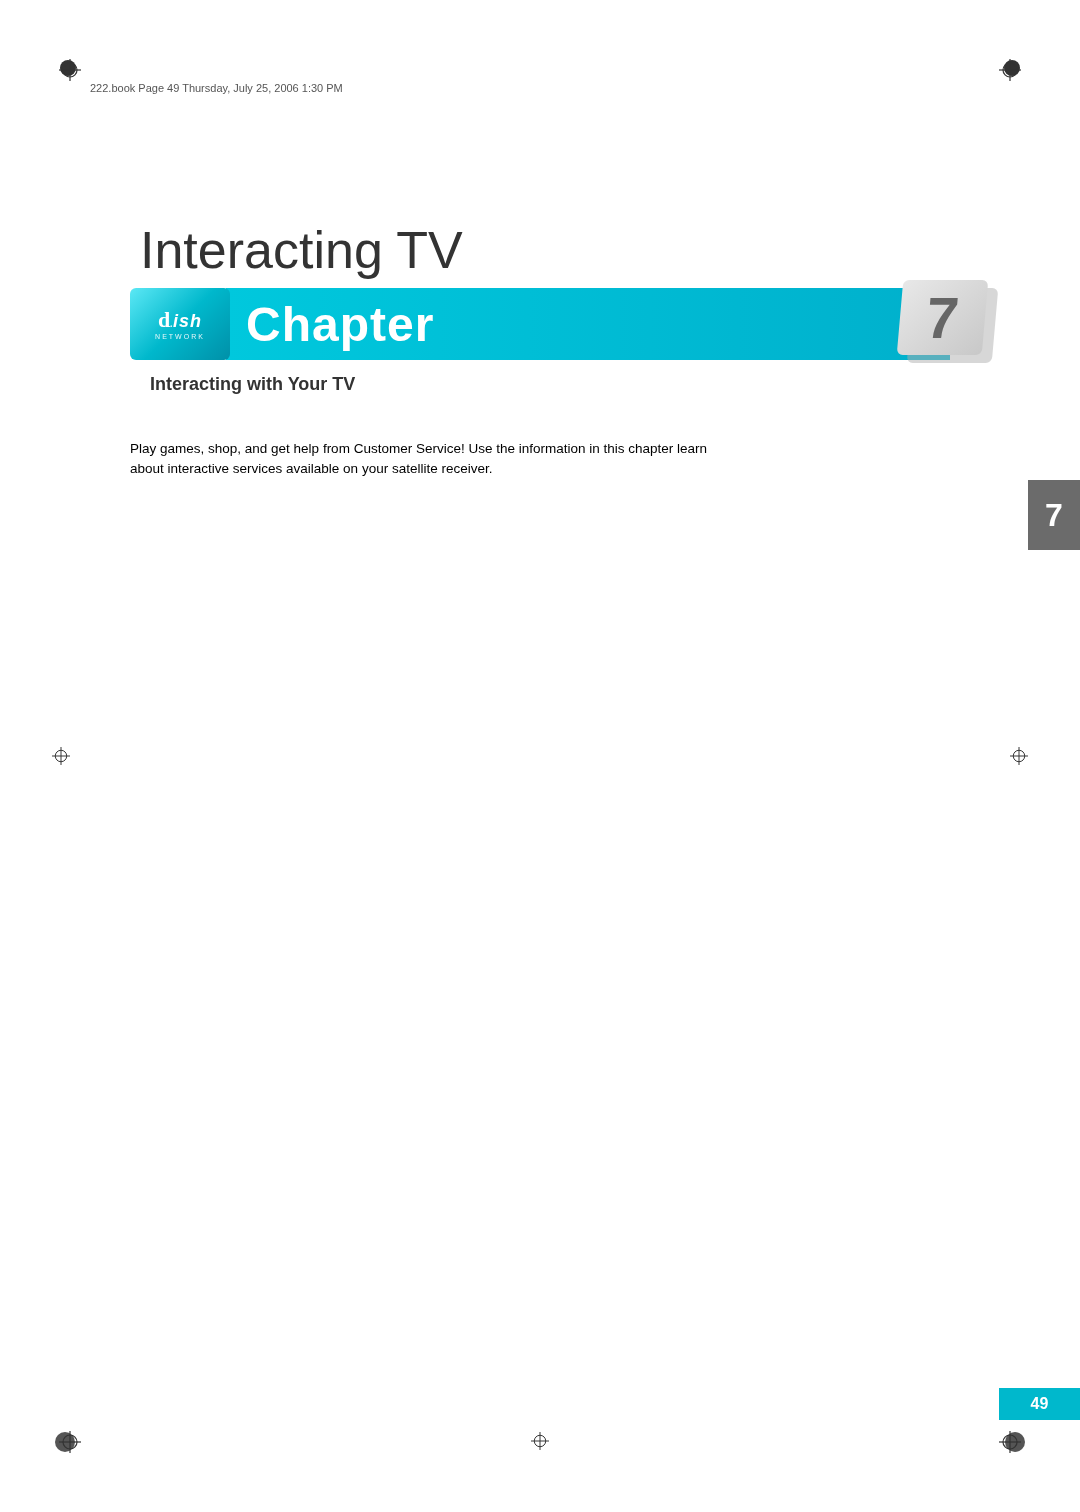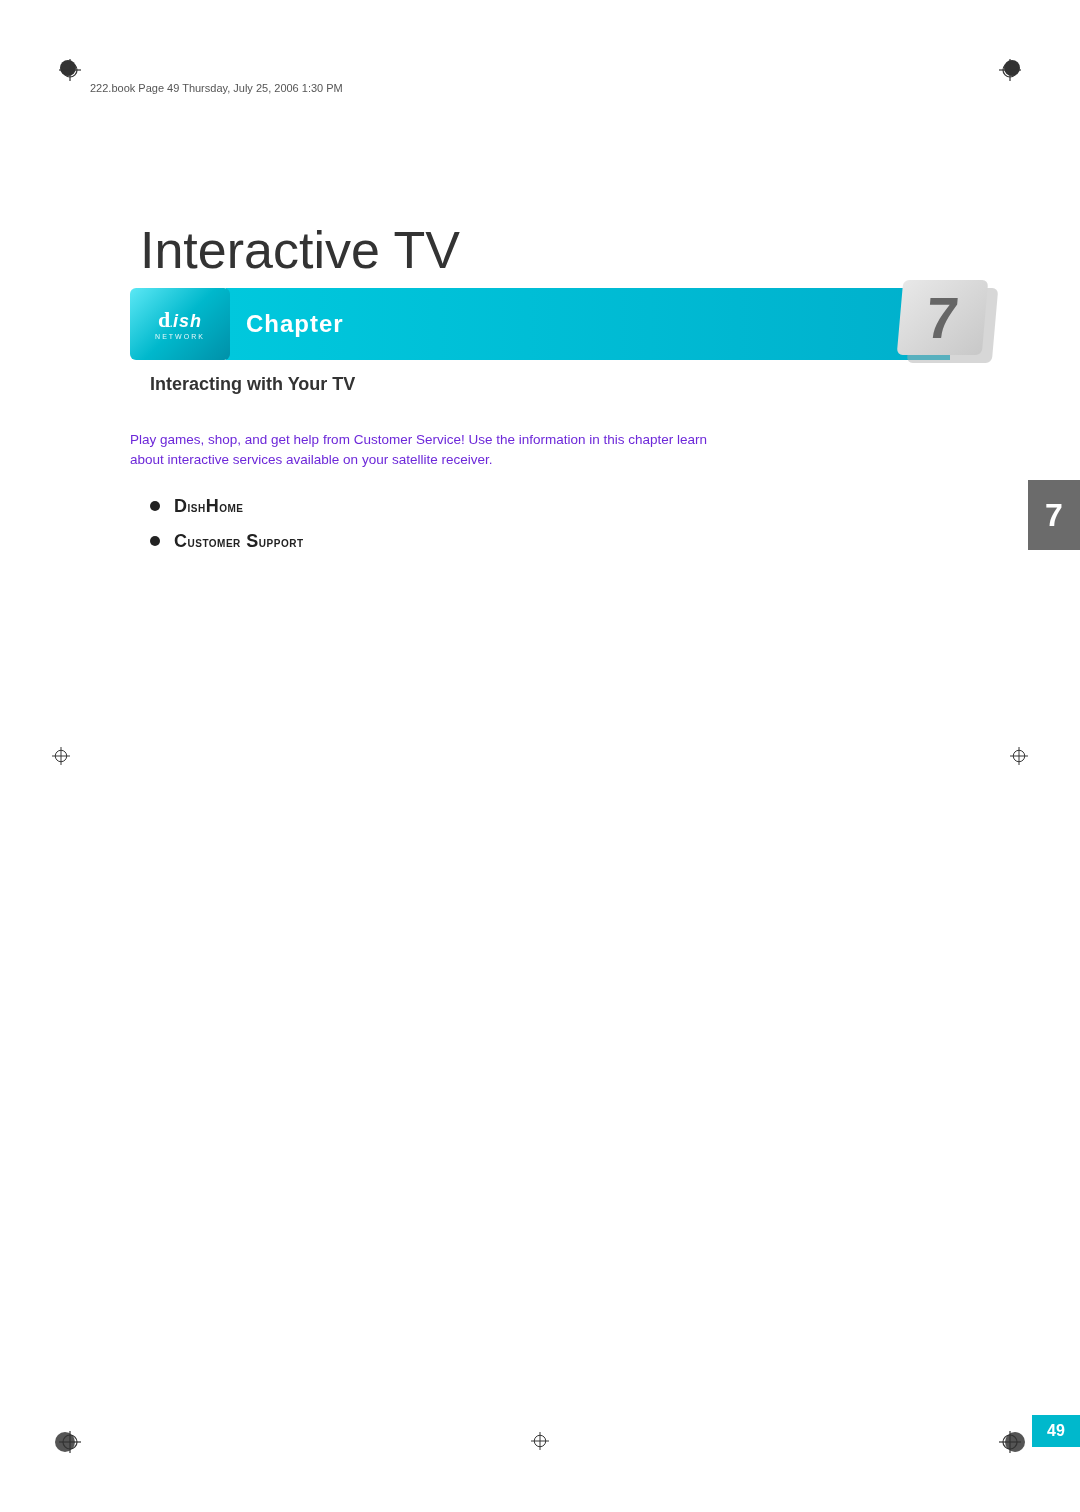--- a/index.html
+++ b/index.html
@@ -122,21 +122,21 @@
       flex: 1;
       background: linear-gradient(90deg, #00c8dd 0%, #00b0cc 100%);
       display: flex;
       align-items: center;
       padding-left: 20px;
       position: relative;
       margin-left: -4px;
     }
 
     .chapter-label {
-      font-size: 24px;
+      font-size: 48px;
       font-weight: bold;
       color: white;
       font-family: Arial, Helvetica, sans-serif;
       letter-spacing: 1px;
     }
 
     
     .chapter-number-decoration {
       position: absolute;
       right: -60px;
@@ -186,23 +186,23 @@
       font-size: 18px;
       font-weight: bold;
       color: #333;
       margin-top: 14px;
       margin-left: 20px;
     }
 
     
     .body-text {
       font-size: 13.5px;
-      color: #6d28d9;
+      color: #000000;
       line-height: 1.5;
-      margin-top: 35px;
+      margin-top: 44px;
       margin-bottom: 25px;
       max-width: 580px;
     }
 
     
     .bullet-list {
       list-style: none;
       margin-left: 20px;
     }
 
@@ -247,23 +247,23 @@
     .side-tab-number {
       font-size: 32px;
       font-weight: bold;
       color: white;
       font-family: Arial, Helvetica, sans-serif;
     }
 
     
     .page-number-box {
       position: absolute;
-      bottom: 65px;
+      bottom: 92px;
       right: 0;
-      width: 48px;
+      width: 81px;
       height: 32px;
       background: #00b8cc;
       display: flex;
       align-items: center;
       justify-content: center;
     }
 
     .page-number {
       font-size: 16px;
       font-weight: bold;
@@ -374,21 +374,21 @@
     <line x1="0" y1="11" x2="22" y2="11"></line>
   </svg>
 </div>
 
 <div class="print-meta">222.book  Page 49  Thursday, July 25, 2006  1:30 PM</div>
 
 <div class="page-content">
 
   <div class="chapter-header">
 
-    <div class="chapter-title-text">Interactive TV</div>
+    <div class="chapter-title-text">Interacting TV</div>
 
     <div class="chapter-banner">
 
       <div class="dish-logo-box">
         <div class="dish-logo-inner">
           <div style="display:flex; align-items:baseline; justify-content:center; gap:0;">
             <span class="dish-logo-d">d</span>
             <span style="font-size:9px; font-style:italic; vertical-align:super; line-height:1; color:white; font-weight:bold;">.</span>
             <span class="dish-logo-ish">ish</span>
           </div>
@@ -408,30 +408,20 @@
       </div>
 
     </div>
 
     <div class="chapter-subheading">Interacting with Your TV</div>
 
   </div>
 
   <p class="body-text">Play games, shop, and get help from Customer Service! Use the information in this chapter learn about interactive services available on your satellite receiver.</p>
 
-  <ul class="bullet-list">
-    <li>
-      <span class="bullet-dot"></span>
-      <span class="small-caps-label">D<span style="font-size:14px;">ish</span>H<span style="font-size:14px;">ome</span></span>
-    </li>
-    <li>
-      <span class="bullet-dot"></span>
-      <span class="small-caps-label">C<span style="font-size:14px;">ustomer</span> S<span style="font-size:14px;">upport</span></span>
-    </li>
-  </ul>
 
 </div>
 
 <div class="side-tab">
   <span class="side-tab-number">7</span>
 </div>
 
 <div class="page-number-box">
   <span class="page-number">49</span>
 </div>

